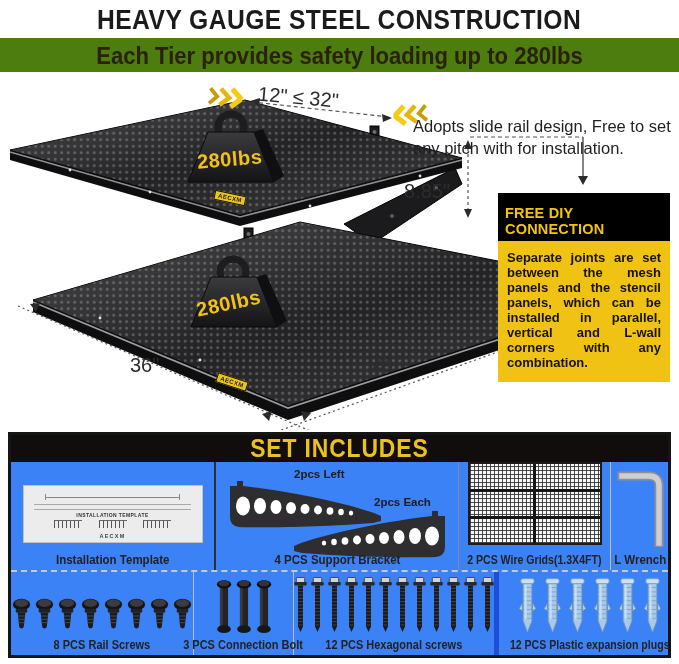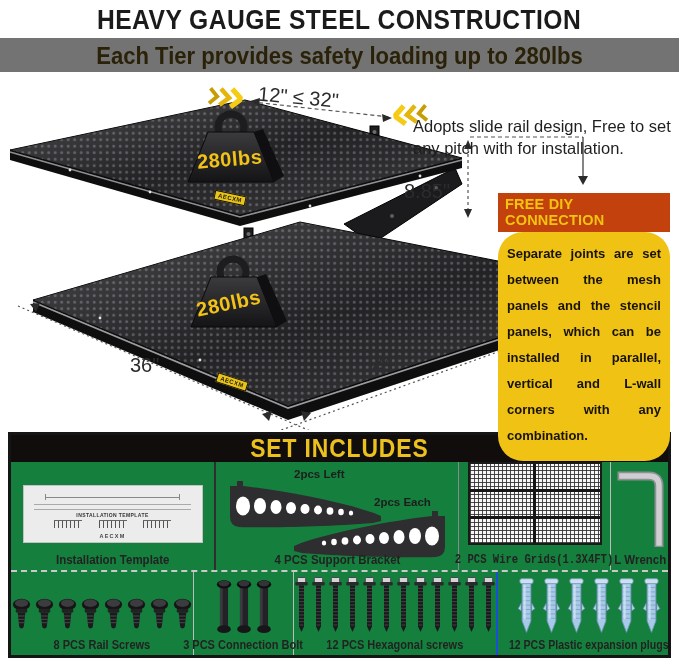--- a/index.html
+++ b/index.html
@@ -5,64 +5,64 @@
   html,body{margin:0;padding:0;background:#fff;}
   body{width:679px;height:664px;overflow:hidden;position:relative;
        font-family:"Liberation Sans",sans-serif;-webkit-font-smoothing:antialiased;}
   .cond{display:inline-block;transform:scaleX(.88);transform-origin:center;white-space:nowrap;}
   .condL{display:inline-block;transform:scaleX(.92);transform-origin:center;white-space:nowrap;}
 
   
   .hdr{position:absolute;top:0;left:0;right:0;height:42px;line-height:40px;text-align:center;
        font-size:28px;font-weight:700;color:#1b1b1b;letter-spacing:.5px;}
   .banner{position:absolute;top:38px;left:0;right:0;height:34px;line-height:35px;text-align:center;
-       background:#737373;font-size:24px;font-weight:700;color:#2a2208;}
+       background:#4d7c0f;font-size:24px;font-weight:700;color:#2a2208;}
 
   
   .diagram{position:absolute;top:72px;left:0;width:679px;height:360px;}
   .art{position:absolute;top:0;left:0;}
   .ovl{position:absolute;z-index:2;color:#2c2c2c;}
   .note{left:413px;top:8px;width:266px;font-size:16.5px;line-height:1.32;color:#1f1f1f;margin-top:36px;}
   .dim{font-size:20px;white-space:nowrap;}
   .dim-pitch{left:258px;top:14px;transform:rotate(5deg);}
   .dim-height{left:404px;top:108px;}
   .dim-width{left:130px;top:282px;}
   .dim-depth{left:372px;top:279px;}
   .wlabel{font-size:20px;font-weight:700;color:#f3c217;letter-spacing:.5px;}
   .wlabel1{left:197px;top:76px;transform:rotate(-5deg);}
   .wlabel2{left:196px;top:220px;transform:rotate(-12deg);}
   .brand{font-size:6px;font-weight:700;background:#e8c41c;color:#27220a;padding:1px 3px;
          letter-spacing:.5px;border:1px solid #14120a;}
   .brand1{left:214px;top:121px;transform:rotate(12deg);}
   .brand2{left:216px;top:305px;transform:rotate(18deg);}
 
   .infobox{position:absolute;left:498px;top:121px;width:172px;z-index:2;}
-  .infobox-hdr{background:#c2410c;color:#f2c40f;font-size:14.5px;font-weight:700;
-               padding:3px 7px 4px;letter-spacing:.2px;}
+  .infobox-hdr{background:#000000;color:#f2c40f;font-size:14.5px;font-weight:700;
+               padding:12px 7px 4px;letter-spacing:.2px;}
   .infobox-body{background:#f0c213;color:#17130a;font-size:13px;font-weight:700;
-                line-height:26px;text-align:justify;padding:9px 9px 12px;border-radius:25px;}
+                line-height:15px;text-align:justify;padding:9px 9px 12px;}
 
   
   .set{position:absolute;top:432px;left:8px;width:663px;height:226px;border:3px solid #151515;
-       background:#15803d;box-sizing:border-box;}
+       background:#3b82f6;box-sizing:border-box;}
   .set-hdr{height:27px;line-height:27px;background:#100d0c;color:#edc11d;text-align:center;
            font-size:26px;font-weight:700;letter-spacing:1px;}
   .row{display:flex;box-sizing:border-box;}
   .row1{height:108px;}
   .row2{height:85px;border-top:2px dashed #c9c9c9;}
   .cell{position:relative;box-sizing:border-box;display:flex;flex-direction:column;
         align-items:center;justify-content:flex-end;}
   .cap{font-size:12.5px;font-weight:700;color:#222;white-space:nowrap;margin:2px 0 3px;z-index:2;}
   .c1{width:205px;border-right:2px solid #2e2e2e;justify-content:flex-end;}
   .c2{width:243px;border-right:1px solid #8a8a8a;}
-  .c3{width:152px;border-right:1px solid #bdbdbd;font-family:Liberation Mono, monospace;}
+  .c3{width:152px;border-right:1px solid #bdbdbd;}
   .c4{flex:1;align-items:flex-end;}
   .r1{width:190px;border-right:1px solid #bdbdbd;}
   .r2{width:100px;border-right:1px solid #bdbdbd;}
-  .r3{width:205px;border-right:2px solid #1d4ed8;}
+  .r3{width:205px;border-right:5px solid #1d4ed8;}
   .r4{flex:1;}
   .sub{position:absolute;font-size:11.5px;font-weight:700;color:#1d1d1d;z-index:2;}
   .subL{left:78px;top:6px;}
   .subR{left:158px;top:34px;}
 
   
   .tmpl{width:178px;height:56px;background:#ececec;border:1px solid #c2c2c2;position:relative;margin-bottom:8px;}
   .tmpl-dimline{position:absolute;top:8px;left:12%;right:12%;height:6px;border-left:1px solid #888;
         border-right:1px solid #888;background:linear-gradient(#888,#888) center/100% 1px no-repeat;}
   .tmpl-row2{position:absolute;top:18px;left:6%;right:6%;height:4px;border-top:1px solid #a9a9a9;border-bottom:1px solid #a9a9a9;}

